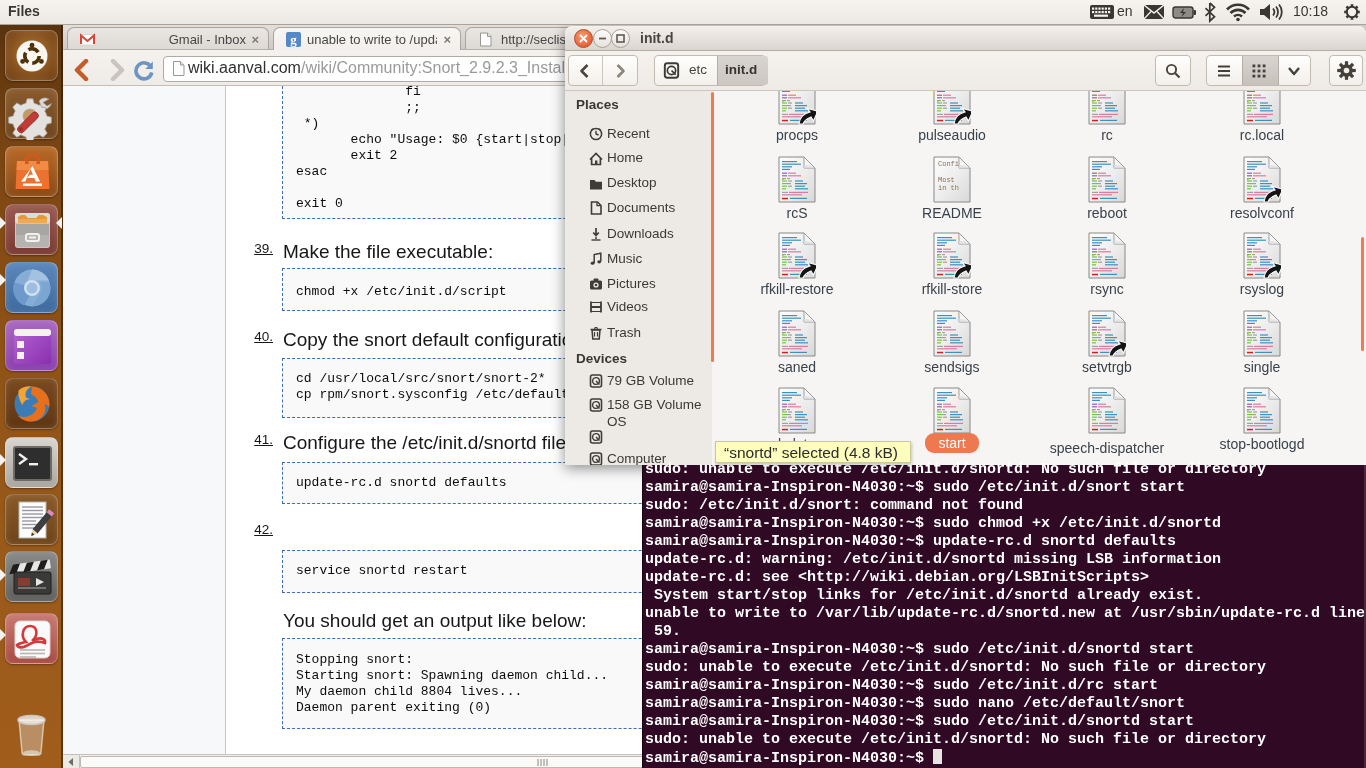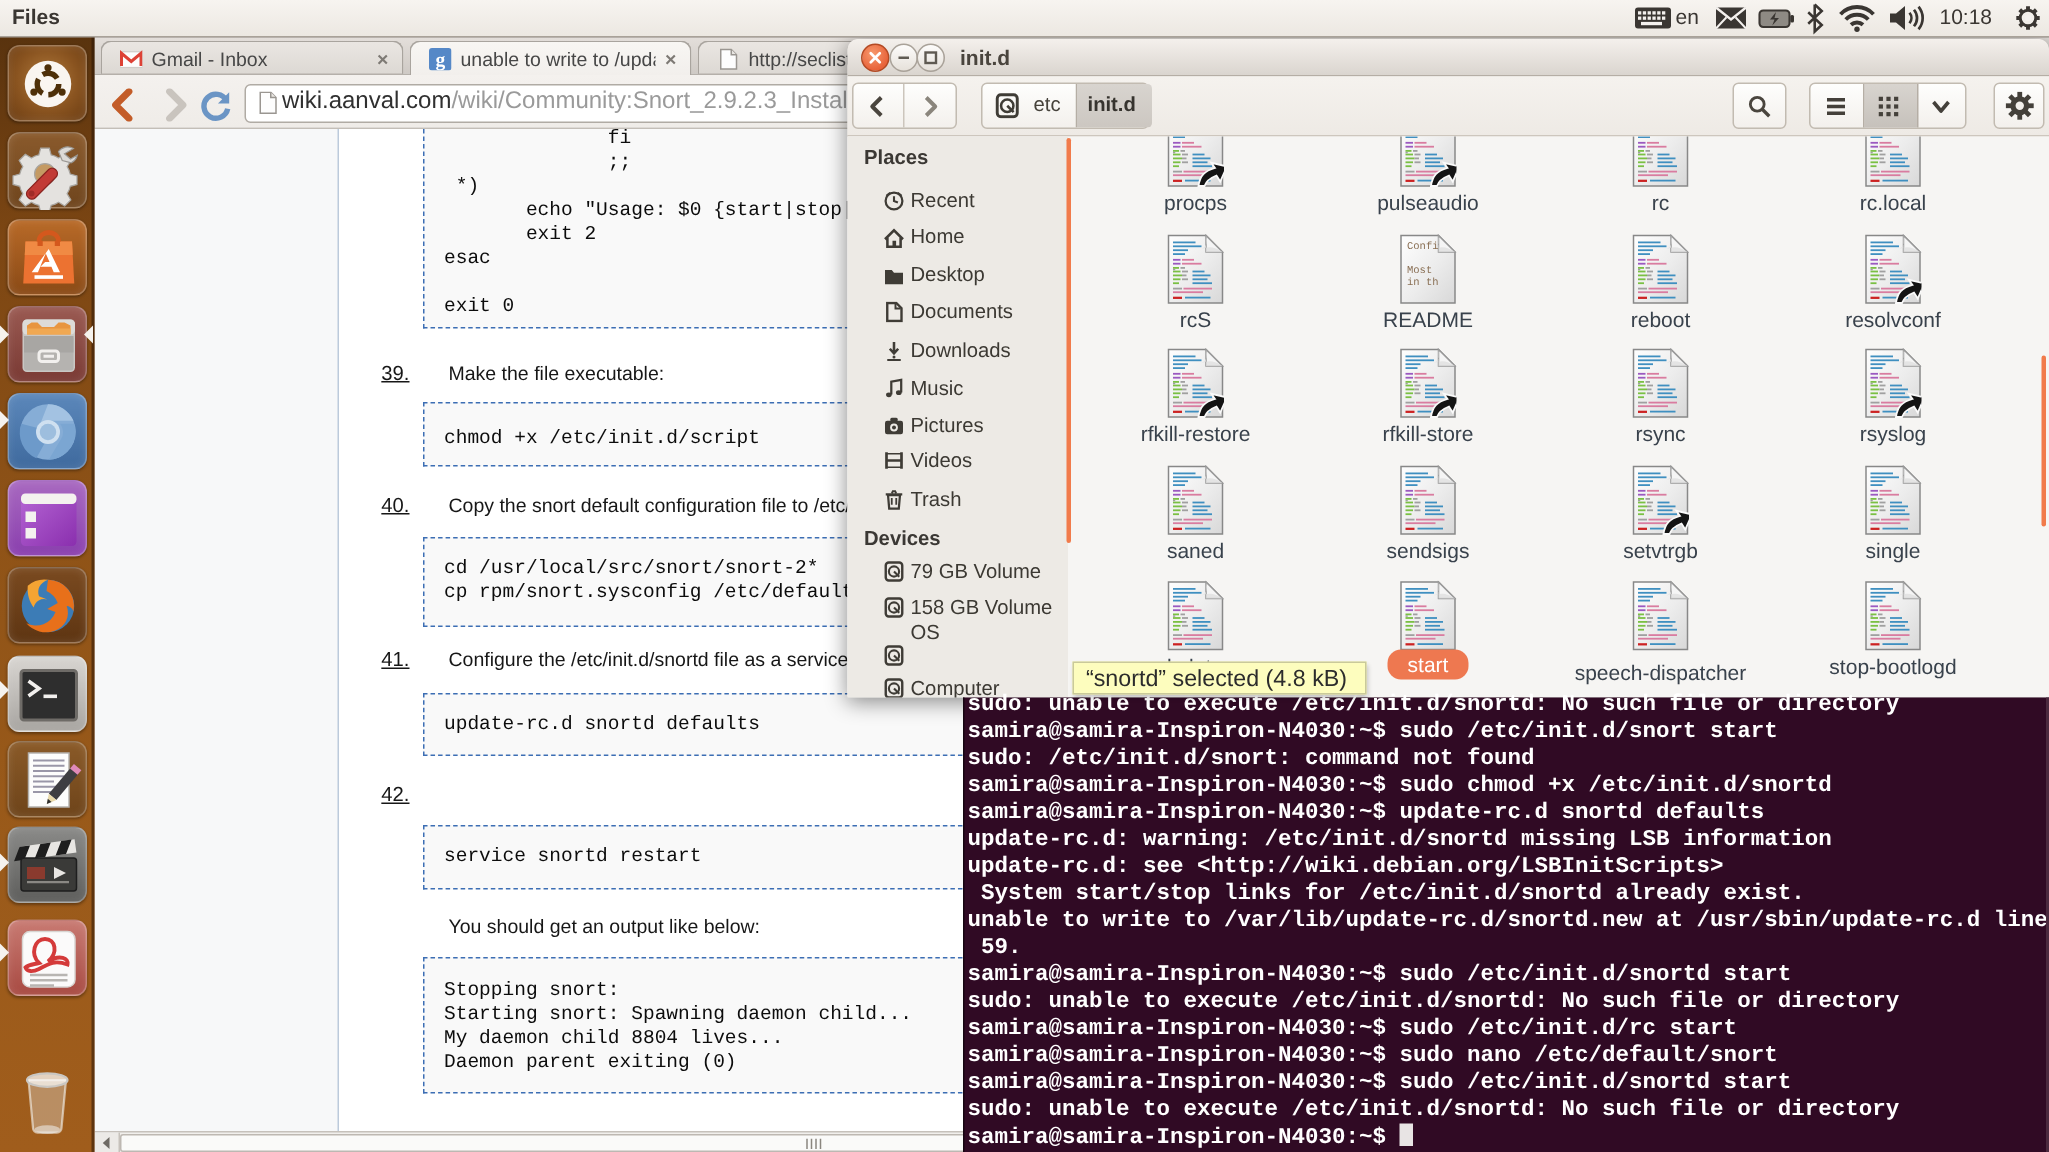--- a/index.html
+++ b/index.html
@@ -11,34 +11,34 @@
 
 #launcher{position:absolute;left:0;top:24px;width:63px;height:744px;z-index:50;background:linear-gradient(180deg,#59330e 0%,#7c4613 18%,#8f5317 45%,#9a5a1a 72%,#a05d1c 100%);}
 #launcher:after{content:"";position:absolute;right:0;top:0;width:2px;height:100%;background:rgba(40,20,5,.55);}
 .tile{position:absolute;left:5px;width:53px;height:51px;border-radius:8px;border:1px solid rgba(255,255,255,.28);box-sizing:border-box;box-shadow:0 1px 2px rgba(0,0,0,.35), inset 0 0 6px rgba(255,255,255,.12);}
 .tile svg{position:absolute;left:0;top:0;}
 .larrow{position:absolute;left:0;width:0;height:0;border-top:6px solid transparent;border-bottom:6px solid transparent;border-left:6px solid #f5f2ee;z-index:2;}
 .rarrow{position:absolute;left:56px;width:0;height:0;border-top:6px solid transparent;border-bottom:6px solid transparent;border-right:6px solid #f5f2ee;z-index:2;}
 
 #browser{position:absolute;left:62px;top:24px;width:1304px;height:744px;z-index:1;background:#fff;border-left:1px solid #8e8881;border-top:1px solid #57534d;box-sizing:border-box;}
 #tabstrip{position:absolute;left:0;top:0;width:100%;height:24px;background:linear-gradient(#e3deda,#cfcac5);}
-.tab{position:absolute;top:2px;height:22px;border:1px solid #a9a49e;border-bottom:none;border-radius:7px 7px 0 0;background:linear-gradient(#eae6e2,#dcd8d3);}
+.tab{position:absolute;top:2px;height:22px;border:1px solid #a9a49e;border-bottom:none;border-radius:7px 7px 0 0;background:linear-gradient(#eae6e2,#dcd8d3);text-align:right;}
 .tab.active{background:linear-gradient(#f8f6f3,#f2efec);z-index:3;}
 .tab .favi{position:absolute;left:12px;top:4px;width:15px;height:15px;}
 .tab .tt{position:absolute;left:33px;top:4px;font-size:13px;color:#474747;white-space:nowrap;overflow:hidden;}
 .tab .cx{position:absolute;top:4px;font-size:13px;color:#7e7a75;font-weight:bold;}
 #navbar{position:absolute;left:0;top:24px;width:100%;height:37px;background:linear-gradient(#f4f1ee,#efece8);border-top:1px solid #b5b0aa;border-bottom:1px solid #c3beb7;box-sizing:border-box;}
 #urlbar{position:absolute;left:100px;top:5.5px;right:14px;height:24px;background:#fff;border:1px solid #b0aba4;border-radius:4px;}
 #urlbar .utext{position:absolute;left:24px;top:2.5px;font-size:16px;color:#303030;white-space:nowrap;}
 #urlbar .utext .gr{color:#9a9a9a;}
 #content{position:absolute;left:0;top:61px;width:100%;height:683px;background:#fff;overflow:hidden;}
 #lrail{position:absolute;left:0;top:0;width:162px;height:668px;background:#f7f8f9;border-right:1px solid #bccadb;}
 .cbox{position:absolute;border:1px dashed #3c6eb4;background:#f9f9f9;box-sizing:border-box;left:219px;width:440px;}
 .code{position:absolute;font-family:"Liberation Mono",monospace;font-size:13px;line-height:16px;color:#0c0c0c;white-space:pre;margin:0;left:233px;}
-.witem{position:absolute;font-size:13px;color:#171717;white-space:nowrap;margin-left:16px;}
+.witem{position:absolute;font-size:19px;color:#171717;white-space:nowrap;}
 .wnum{position:absolute;font-size:13.5px;color:#171717;text-align:right;width:30px;text-decoration:underline;}
 
 #hscroll{position:absolute;left:0;top:668px;width:100%;height:15px;background:#f1efec;border-top:1px solid #c6c1bb;box-sizing:border-box;}
 
 #fm{position:absolute;left:565px;top:26px;width:801px;height:438px;border-bottom:1px solid #a59e95;z-index:10;border-radius:8px 8px 0 0;box-shadow:0 3px 14px rgba(0,0,0,.45);background:#f3f0ec;}
 #fmtitle{position:absolute;left:0;top:0;width:100%;height:25px;border-radius:7px 7px 0 0;background:linear-gradient(#f4f0ec,#dad5cf);border-bottom:1px solid #b5aea5;box-sizing:border-box;}
 #fmtitle .t{position:absolute;left:75px;top:4px;font-size:14px;font-weight:bold;color:#49443d;}
 .wbtn{position:absolute;top:3px;width:19px;height:19px;border-radius:50%;box-sizing:border-box;}
 #fmtool{position:absolute;left:0;top:25px;width:100%;height:40px;background:linear-gradient(#f5f2ee,#eeeae5);border-bottom:1px solid #cdc6bd;box-sizing:border-box;}
 .tbtn{position:absolute;top:4px;height:31px;background:linear-gradient(#fefefd,#f3f0ec);border:1px solid #c2bbb1;box-sizing:border-box;}

